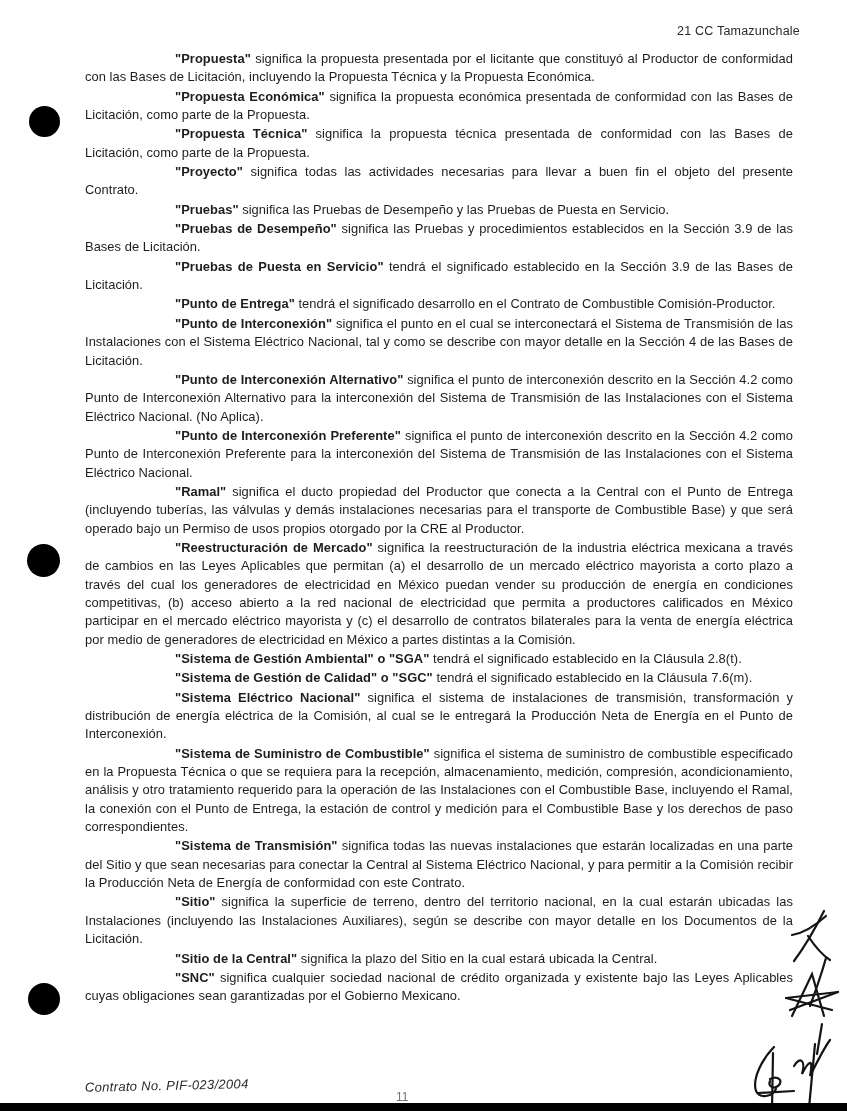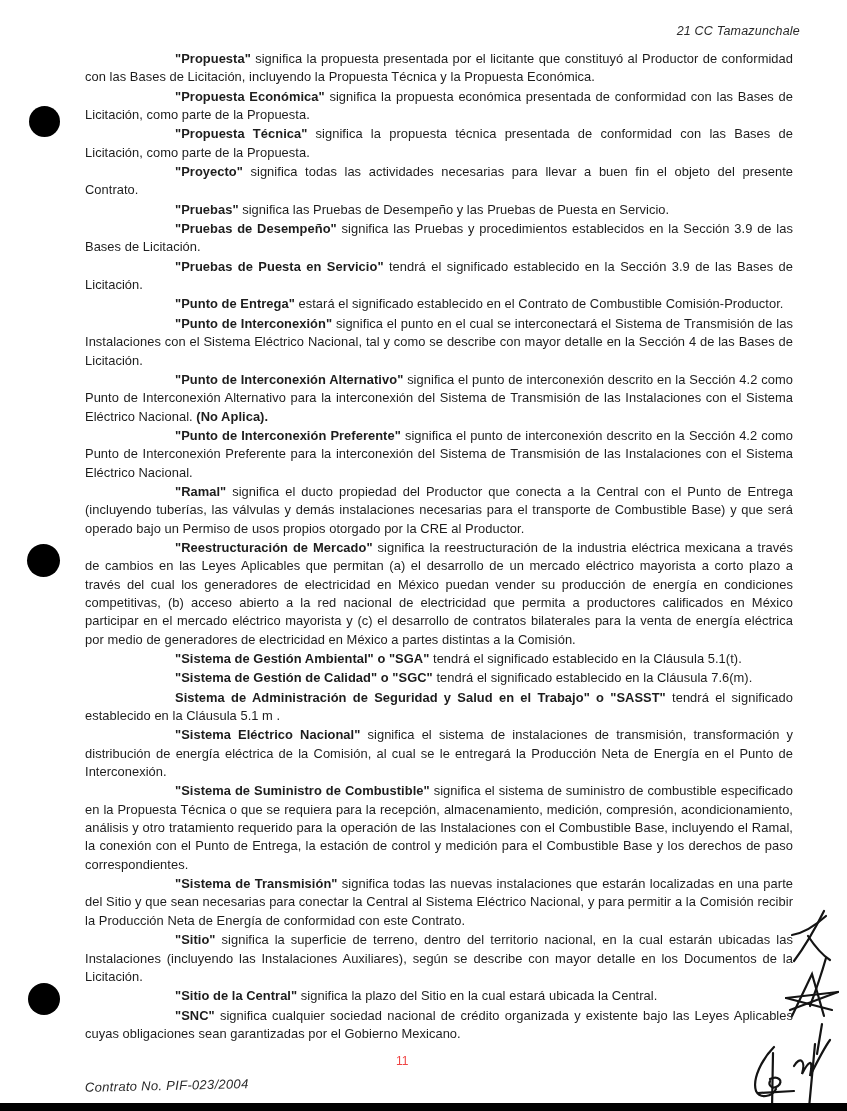--- a/index.html
+++ b/index.html
@@ -7,53 +7,53 @@
     width:847px;height:1111px;
     background:#ffffff;
     font-family:"Liberation Sans", sans-serif;
     color:#1d1d1d;
     position:relative;
     overflow:hidden;
   }
   .page{position:absolute;inset:0;}
   .header-note{
     position:absolute;top:24px;right:47px;
-    font-size:12.5px;font-style:italic;color:#2a2a2a;
+    font-size:12.5px;color:#2a2a2a;
     letter-spacing:0.2px;
   }
   .doc-text{
     position:absolute;left:85px;top:50px;width:708px;
   }
   p.def{
     margin:0 0 1px 0;
     font-size:12.9px;
     line-height:18.35px;
     text-align:justify;
     text-indent:90px;
     letter-spacing:0.05px;
     color:#1d1d1d;
   }
   p.def .term{font-weight:bold;}
-  p.def .tail{font-weight:bold;}
+  p.def .tail{font-weight:normal;}
   .hole{
     position:absolute;
     background:#000;border-radius:50%;
   }
   .hole-1{left:29px;top:106px;width:31px;height:31px;}
   .hole-2{left:27px;top:544px;width:33px;height:33px;}
   .hole-3{left:28px;top:983px;width:32px;height:32px;}
   .footer-contract{
     position:absolute;left:85px;top:1078px;
     font-size:13px;font-style:italic;color:#2a2a2a;
     transform:rotate(-1.3deg);
     letter-spacing:0.3px;
   }
   .footer-page{
-    position:absolute;left:396px;top:1054px;
-    font-size:12px;color:#ef4444;
+    position:absolute;left:396px;top:1090px;
+    font-size:12px;color:#737373;
   }
   .scan-edge{
     position:absolute;left:0;bottom:0;width:847px;height:8px;
     background:#000;
   }
   .sig{position:absolute;}
   .sig path{fill:none;stroke:#141414;stroke-width:2.2;stroke-linecap:round;}
 </style>
 </head>
 <body>
@@ -67,29 +67,28 @@
   <div class="hole hole-3"></div>
 
   <main class="doc-text">
       <p class="def"><span class="term">"Propuesta"</span><span> significa la propuesta presentada por el licitante que constituyó al Productor de conformidad con las Bases de Licitación, incluyendo la Propuesta Técnica y la Propuesta Económica.</span></p>
       <p class="def"><span class="term">"Propuesta Económica"</span><span> significa la propuesta económica presentada de conformidad con las Bases de Licitación, como parte de la Propuesta.</span></p>
       <p class="def"><span class="term">"Propuesta Técnica"</span><span> significa la propuesta técnica presentada de conformidad con las Bases de Licitación, como parte de la Propuesta.</span></p>
       <p class="def"><span class="term">"Proyecto"</span><span> significa todas las actividades necesarias para llevar a buen fin el objeto del presente Contrato.</span></p>
       <p class="def"><span class="term">"Pruebas"</span><span> significa las Pruebas de Desempeño y las Pruebas de Puesta en Servicio.</span></p>
       <p class="def"><span class="term">"Pruebas de Desempeño"</span><span> significa las Pruebas y procedimientos establecidos en la Sección 3.9 de las Bases de Licitación.</span></p>
       <p class="def"><span class="term">"Pruebas de Puesta en Servicio"</span><span> tendrá el significado establecido en la Sección 3.9 de las Bases de Licitación.</span></p>
-      <p class="def"><span class="term">"Punto de Entrega"</span><span> estará el significado establecido en el Contrato de Combustible Comisión-Productor.</span></p>
+      <p class="def"><span class="term">"Punto de Entrega"</span><span> tendrá el significado desarrollo en el Contrato de Combustible Comisión-Productor.</span></p>
       <p class="def"><span class="term">"Punto de Interconexión"</span><span> significa el punto en el cual se interconectará el Sistema de Transmisión de las Instalaciones con el Sistema Eléctrico Nacional, tal y como se describe con mayor detalle en la Sección 4 de las Bases de Licitación.</span></p>
       <p class="def"><span class="term">"Punto de Interconexión Alternativo"</span><span> significa el punto de interconexión descrito en la Sección 4.2 como Punto de Interconexión Alternativo para la interconexión del Sistema de Transmisión de las Instalaciones con el Sistema Eléctrico Nacional. </span><span class="tail">(No Aplica).</span></p>
       <p class="def"><span class="term">"Punto de Interconexión Preferente"</span><span> significa el punto de interconexión descrito en la Sección 4.2 como Punto de Interconexión Preferente para la interconexión del Sistema de Transmisión de las Instalaciones con el Sistema Eléctrico Nacional.</span></p>
       <p class="def"><span class="term">"Ramal"</span><span> significa el ducto propiedad del Productor que conecta a la Central con el Punto de Entrega (incluyendo tuberías, las válvulas y demás instalaciones necesarias para el transporte de Combustible Base) y que será operado bajo un Permiso de usos propios otorgado por la CRE al Productor.</span></p>
       <p class="def"><span class="term">"Reestructuración de Mercado"</span><span> significa la reestructuración de la industria eléctrica mexicana a través de cambios en las Leyes Aplicables que permitan (a) el desarrollo de un mercado eléctrico mayorista a corto plazo a través del cual los generadores de electricidad en México puedan vender su producción de energía en condiciones competitivas, (b) acceso abierto a la red nacional de electricidad que permita a productores calificados en México participar en el mercado eléctrico mayorista y (c) el desarrollo de contratos bilaterales para la venta de energía eléctrica por medio de generadores de electricidad en México a partes distintas a la Comisión.</span></p>
-      <p class="def"><span class="term">"Sistema de Gestión Ambiental" o "SGA"</span><span> tendrá el significado establecido en la Cláusula 5.1(t).</span></p>
+      <p class="def"><span class="term">"Sistema de Gestión Ambiental" o "SGA"</span><span> tendrá el significado establecido en la Cláusula 2.8(t).</span></p>
       <p class="def"><span class="term">"Sistema de  Gestión  de Calidad" o "SGC"</span><span> tendrá el significado establecido en la Cláusula 7.6(m).</span></p>
-      <p class="def"><span class="term">Sistema de Administración de  Seguridad y Salud en el Trabajo" o "SASST"</span><span> tendrá el significado establecido en la Cláusula 5.1 m .</span></p>
       <p class="def"><span class="term">"Sistema Eléctrico Nacional"</span><span> significa el sistema de instalaciones de transmisión, transformación y distribución de energía eléctrica de la Comisión, al cual se le entregará la Producción Neta de Energía en el Punto de Interconexión.</span></p>
       <p class="def"><span class="term">"Sistema de Suministro de Combustible"</span><span> significa el sistema de suministro de combustible especificado en la Propuesta Técnica o que se requiera para la recepción, almacenamiento, medición, compresión, acondicionamiento, análisis y otro tratamiento requerido para la operación de las Instalaciones con el Combustible Base, incluyendo el Ramal, la conexión con el Punto de Entrega, la estación de control y medición para el Combustible Base y los derechos de paso correspondientes.</span></p>
       <p class="def"><span class="term">"Sistema de Transmisión"</span><span> significa todas las nuevas instalaciones que estarán localizadas en una parte del Sitio y que sean necesarias para conectar la Central al Sistema Eléctrico Nacional, y para permitir a la Comisión recibir la Producción Neta de Energía de conformidad con este Contrato.</span></p>
       <p class="def"><span class="term">"Sitio"</span><span> significa la superficie de terreno, dentro del territorio nacional, en la cual estarán ubicadas las Instalaciones (incluyendo las Instalaciones Auxiliares), según se describe con mayor detalle en los Documentos de la Licitación.</span></p>
       <p class="def"><span class="term">"Sitio de la Central"</span><span> significa la plazo del Sitio en la cual estará ubicada la Central.</span></p>
       <p class="def"><span class="term">"SNC"</span><span> significa cualquier sociedad nacional de crédito organizada y existente bajo las Leyes Aplicables cuyas obligaciones sean garantizadas por el Gobierno Mexicano.</span></p>
     </main>
 
   <svg class="sig" style="left:780px;top:903px;" width="66" height="70">
     <path d="M44 8 C38 20 26 42 14 58"></path>

